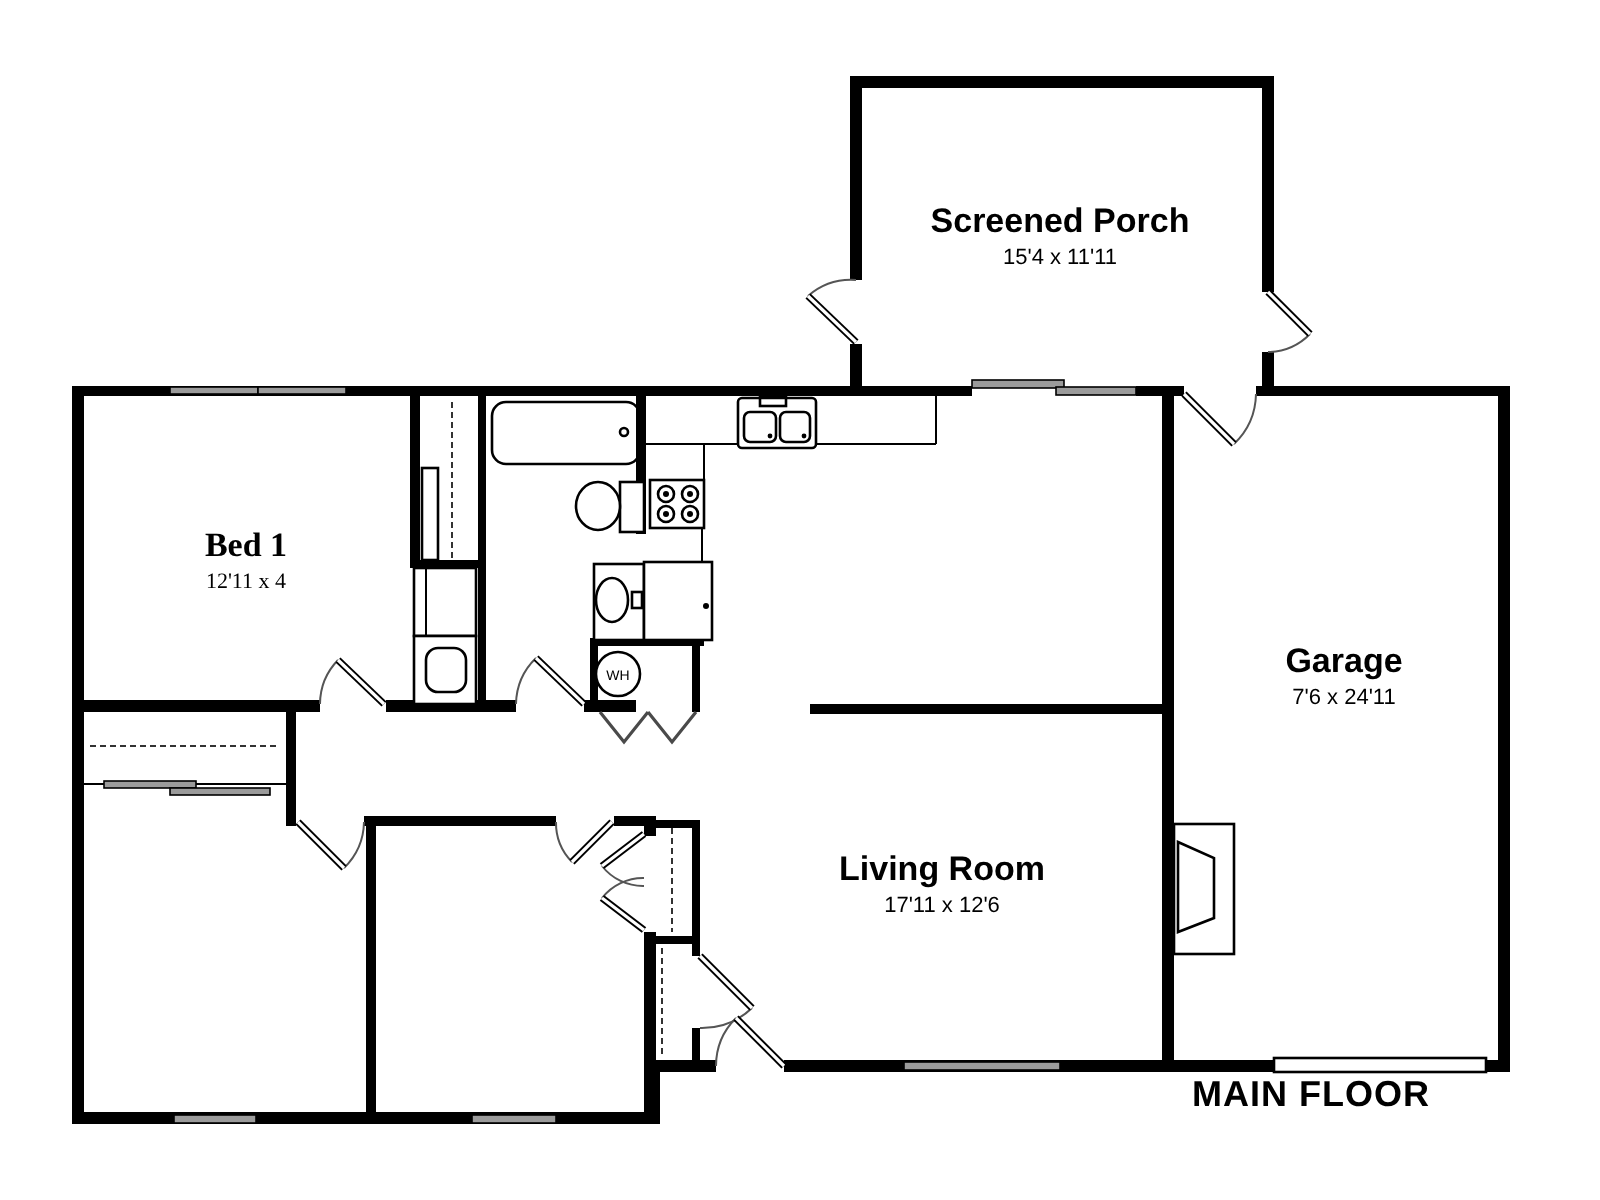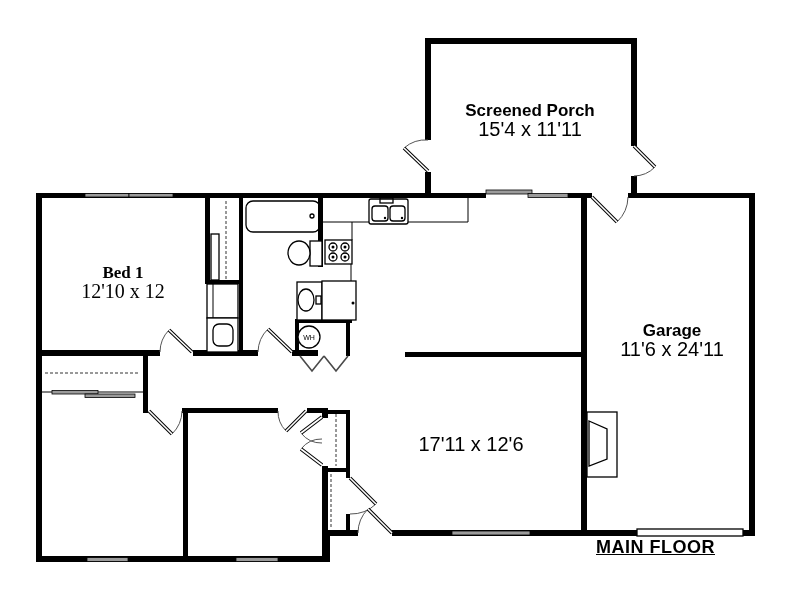--- a/index.html
+++ b/index.html
@@ -2,23 +2,23 @@
 <html><head>
 <meta charset="utf-8">
 <style>
   html,body{margin:0;padding:0;background:#fff;}
   .plan{position:relative;width:758px;height:600px;background:#ffffff;overflow:hidden;
         font-family:"Liberation Sans", sans-serif;}
   .plan svg{position:absolute;left:0;top:0;}
   .room-label{position:absolute;transform:translate(-50%,-50%);text-align:center;
               color:#000;line-height:19px;white-space:nowrap;}
   .room-name{font-weight:bold;font-size:17px;}
-  .room-dims{font-size:20px;}
+  .room-dims{font-size:11px;}
   .floor-label{position:absolute;right:43px;top:537px;font-weight:bold;font-size:18px;
-               letter-spacing:.5px;color:#000;text-decoration:underline;}
+               letter-spacing:.5px;color:#000;}
   
   .wall{fill:#000000;}
   .fx{fill:none;stroke:#000;stroke-width:1.3;}
   .fxw{fill:#ffffff;stroke:#000;stroke-width:1.3;}
   .thin{fill:none;stroke:#000;stroke-width:1;}
   .arc{fill:none;stroke:#555;stroke-width:1;}
   .leafA{stroke:#000;stroke-width:3.6;fill:none;}
   .leafB{stroke:#fff;stroke-width:1.6;fill:none;}
   .dash{stroke:#333;stroke-width:1;stroke-dasharray:3 2;fill:none;}
   .win{fill:#9b9b9b;stroke:#000;stroke-width:0.8;}
@@ -219,24 +219,25 @@
     <path class="fx" d="M589,421 L607,429 L607,459 L589,466 Z"></path>
   </g>
 </svg>
 
   <div class="room-label" style="left:530px;top:120px;">
     <div class="room-name">Screened Porch</div>
     <div class="room-dims">15'4 x 11'11</div>
   </div>
   <div class="room-label" style="left:123px;top:282px;font-family:Liberation Serif, serif;">
     <div class="room-name">Bed 1</div>
-    <div class="room-dims">12'10 x 12</div>
+    <div class="room-dims">12'11 x 4</div>
   </div>
   <div class="room-label" style="left:672px;top:340px;">
     <div class="room-name">Garage</div>
-    <div class="room-dims">11'6 x 24'11</div>
+    <div class="room-dims">7'6 x 24'11</div>
   </div>
   <div class="room-label" style="left:471px;top:444px;">
+    <div class="room-name">Living Room</div>
     <div class="room-dims">17'11 x 12'6</div>
   </div>
 
   <div class="floor-label">MAIN FLOOR</div>
 </div>
 
 </body></html>

